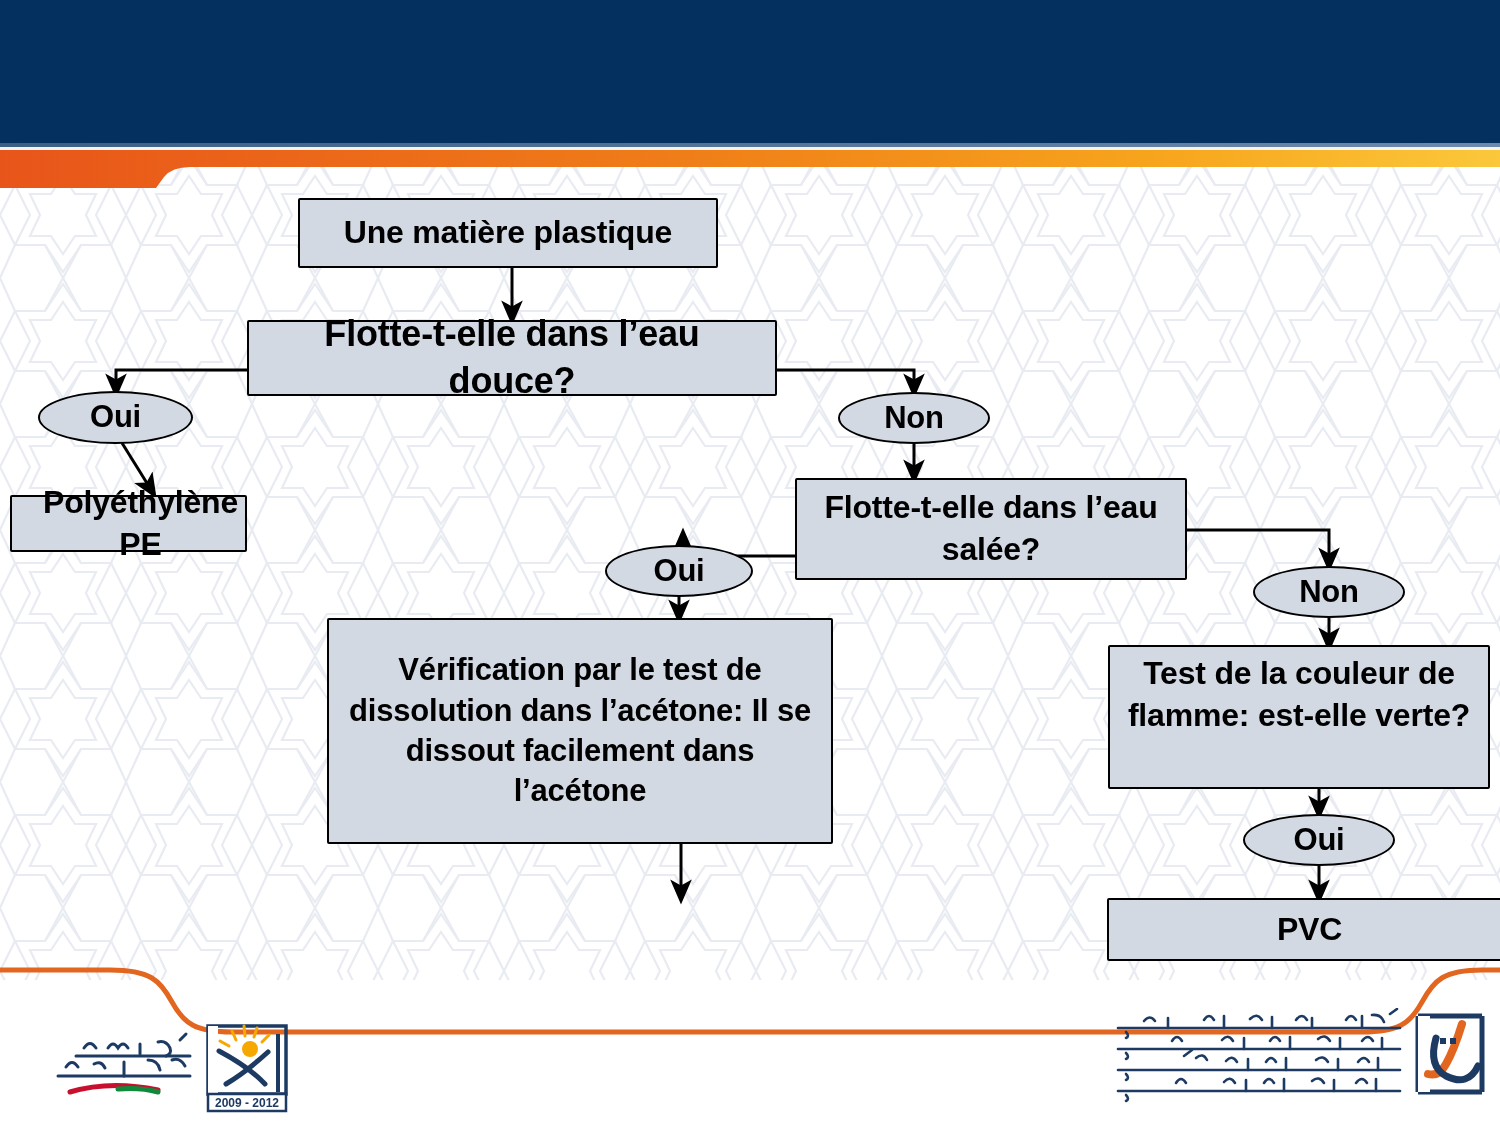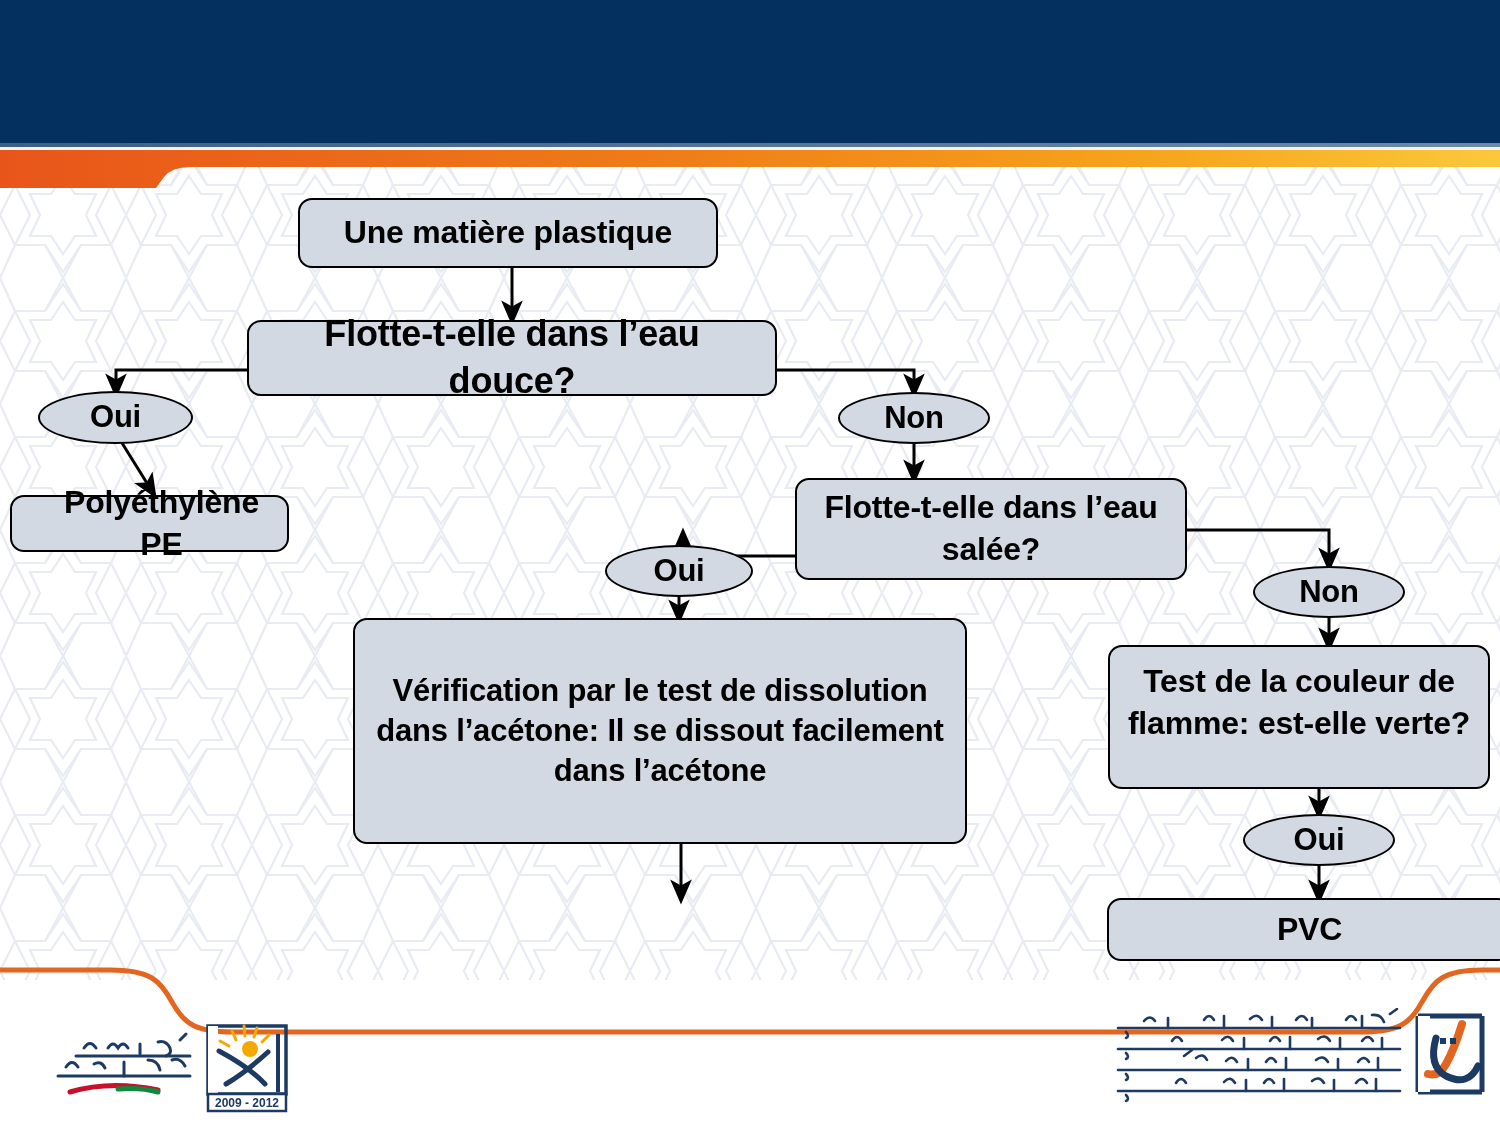--- a/index.html
+++ b/index.html
@@ -69,34 +69,34 @@
     background:#d3d9e3;
     border:2.5px solid #000000;
     color:#000000;
     font-weight:bold;
     display:flex;align-items:center;justify-content:center;
     text-align:center;
     line-height:1.30;
     letter-spacing:-0.2px;
     z-index:4;
   }
-  .node.rbox{border-radius:14px;}
+  .node.rbox{border-radius:2px;}
   .node.ellipse{border-radius:50%;border-width:2px;}
 
   
   #n-start      {left:298px; top:198px;  width:420px; height:70px;  font-size:32px;}
   #n-q1         {left:247px; top:320px;  width:530px; height:76px;  font-size:36px;align-items:center;}
   #e-oui1       {left:38px;  top:391px;  width:155px; height:53px;  font-size:31px;}
-  #n-pe         {left:10px;  top:495px;  width:279px; height:57px;  font-size:32px;padding-left:24px;}
+  #n-pe         {left:10px;  top:495px;  width:237px; height:57px;  font-size:32px;padding-left:24px;}
   #e-non1       {left:838px; top:392px;  width:152px; height:52px;  font-size:31px;}
   #n-q2         {left:795px; top:478px;  width:392px; height:102px; font-size:32px;}
   #e-oui2       {left:605px; top:545px;  width:148px; height:52px;  font-size:31px;}
   #e-non2       {left:1253px;top:566px;  width:152px; height:52px;  font-size:31px;}
-  #n-acetone    {left:327px; top:618px;  width:614px; height:226px; font-size:31px;margin-left:26px;}
-  #n-flamme     {left:1108px;top:645px;  width:382px; height:144px; font-size:32px; align-items:flex-start; padding-top:14px;}
+  #n-acetone    {left:327px; top:618px;  width:506px; height:226px; font-size:31px;}
+  #n-flamme     {left:1108px;top:645px;  width:382px; height:144px; font-size:32px; align-items:flex-start; padding-top:6px;}
   #e-oui3       {left:1243px;top:814px;  width:152px; height:52px;  font-size:31px;}
   #n-ps         {left:487px; top:898px;  width:388px; height:63px;  font-size:32px;}
   #n-pvc        {left:1107px;top:898px;  width:405px; height:63px;  font-size:32px;}
 
   .node .lbl{display:block;width:100%;padding:0 10px;}
   #n-flamme .lbl{overflow:visible;white-space:normal;}
 </style>
 </head>
 <body>
 

